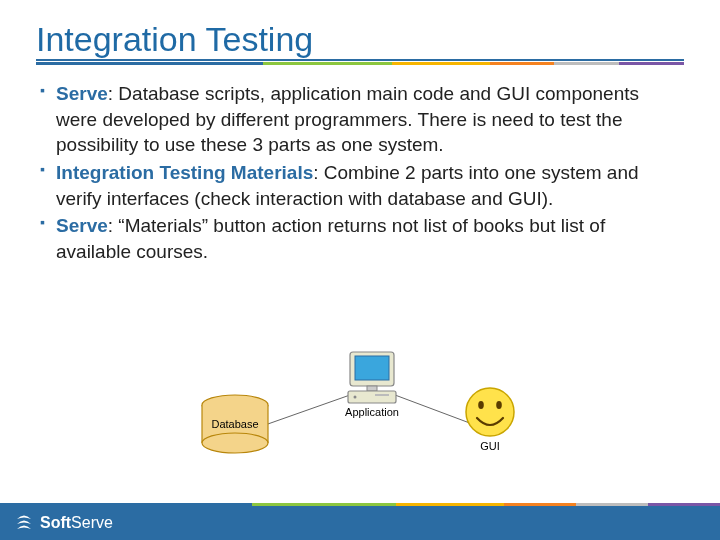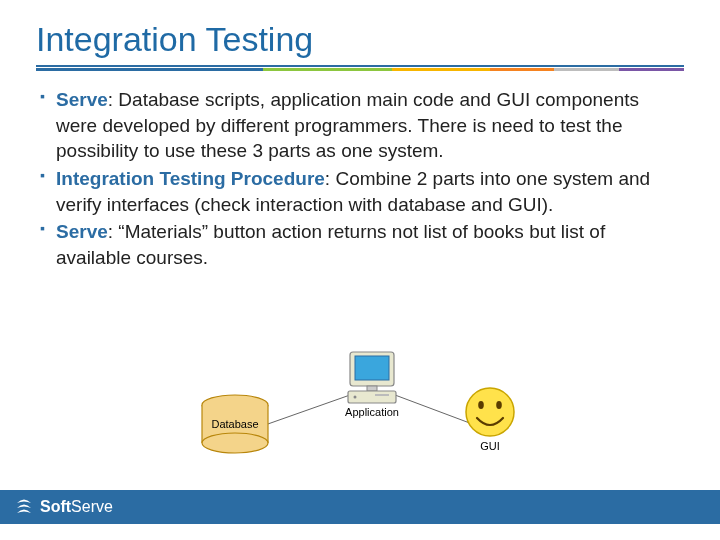--- a/index.html
+++ b/index.html
@@ -13,21 +13,21 @@
   }
   .slide {
     width: 100%;
     height: 100%;
     position: relative;
   }
   .title {
     font-size: 34px;
     font-weight: 400;
     color: #1f6aa5;
-    padding: 20px 0 6px 36px;
+    padding: 20px 0 0 36px;
   }
   .rule {
     margin: 0 36px 0 36px;
     height: 6px;
     position: relative;
   }
   .rule .line-blue {
     position: absolute; top: 0; left: 0; right: 0; height: 2px;
     background: #2b6ca3;
   }
@@ -68,21 +68,21 @@
     position: absolute;
     left: 165px;
     top: 340px;
     width: 400px;
     height: 140px;
   }
   .diagram svg { width: 100%; height: 100%; }
   .lbl { font-family: Arial, sans-serif; font-size: 11px; fill: #000; }
   .footer {
     position: absolute;
-    bottom: 16px; left: 0; right: 0;
+    bottom: 0; left: 0; right: 0;
     height: 34px;
     background: #2b6ca3;
     display: flex;
     align-items: center;
     padding-left: 14px;
   }
   .footer-rainbow {
     position: absolute;
     bottom: 34px; left: 0; right: 0; height: 3px;
     background: linear-gradient(to right,
@@ -114,21 +114,21 @@
     <div class="line-blue"></div>
     <div class="line-rainbow"></div>
   </div>
 
   <div class="content">
     <ul class="bullets">
       <li>
         <span class="kw">Serve</span><span>: Database scripts, application main code and GUI components were developed by different programmers. There is need to test the possibility to use these 3 parts as one system.</span>
       </li>
       <li>
-        <span class="kw">Integration Testing Procedure</span><span>: Combine 2 parts into one system and verify interfaces (check interaction with database and GUI).</span>
+        <span class="kw">Integration Testing Materials</span><span>: Combine 2 parts into one system and verify interfaces (check interaction with database and GUI).</span>
       </li>
       <li>
         <span class="kw">Serve</span><span>: “Materials” button action returns not list of books but list of available courses.</span>
       </li>
     </ul>
   </div>
 
   <div class="diagram">
     <svg viewBox="0 0 400 140">
 

